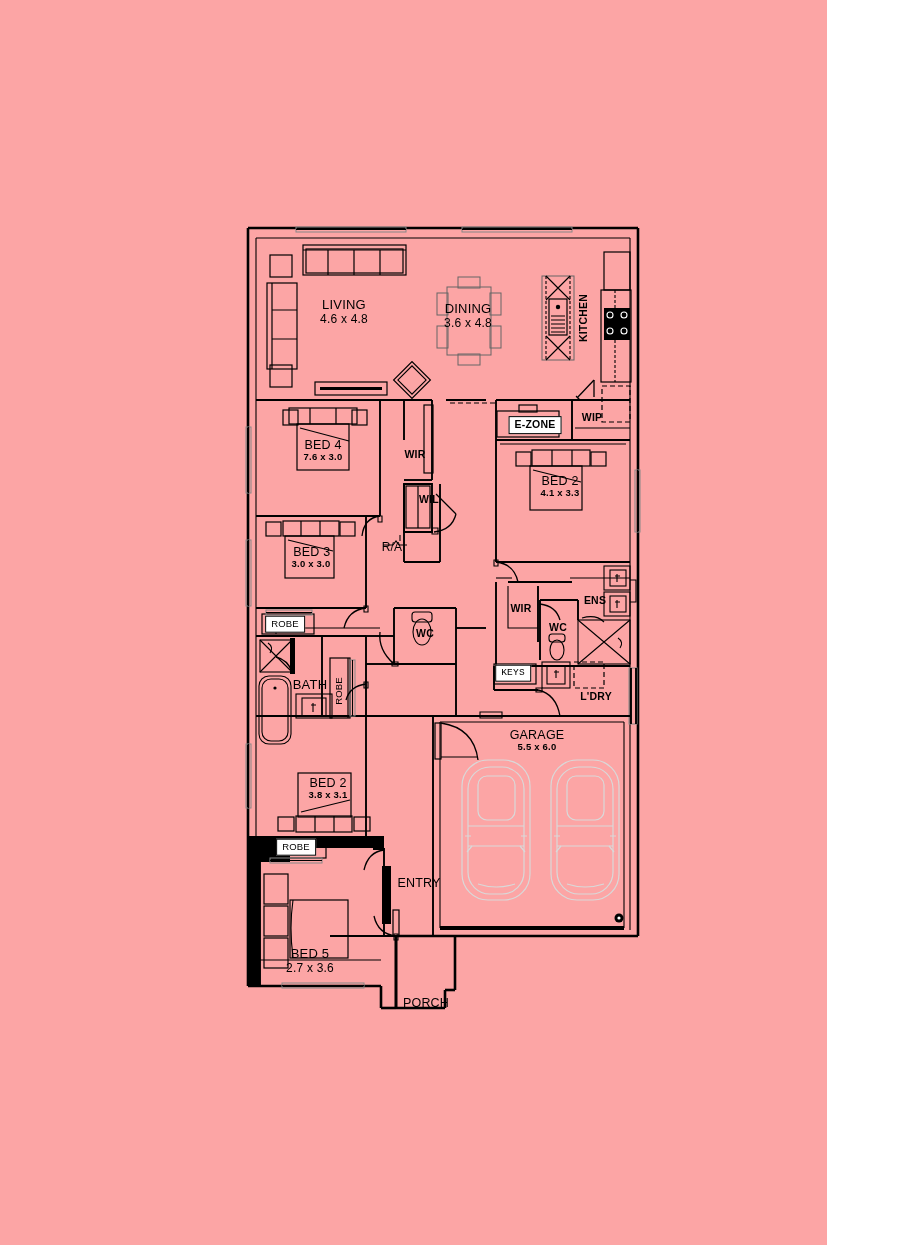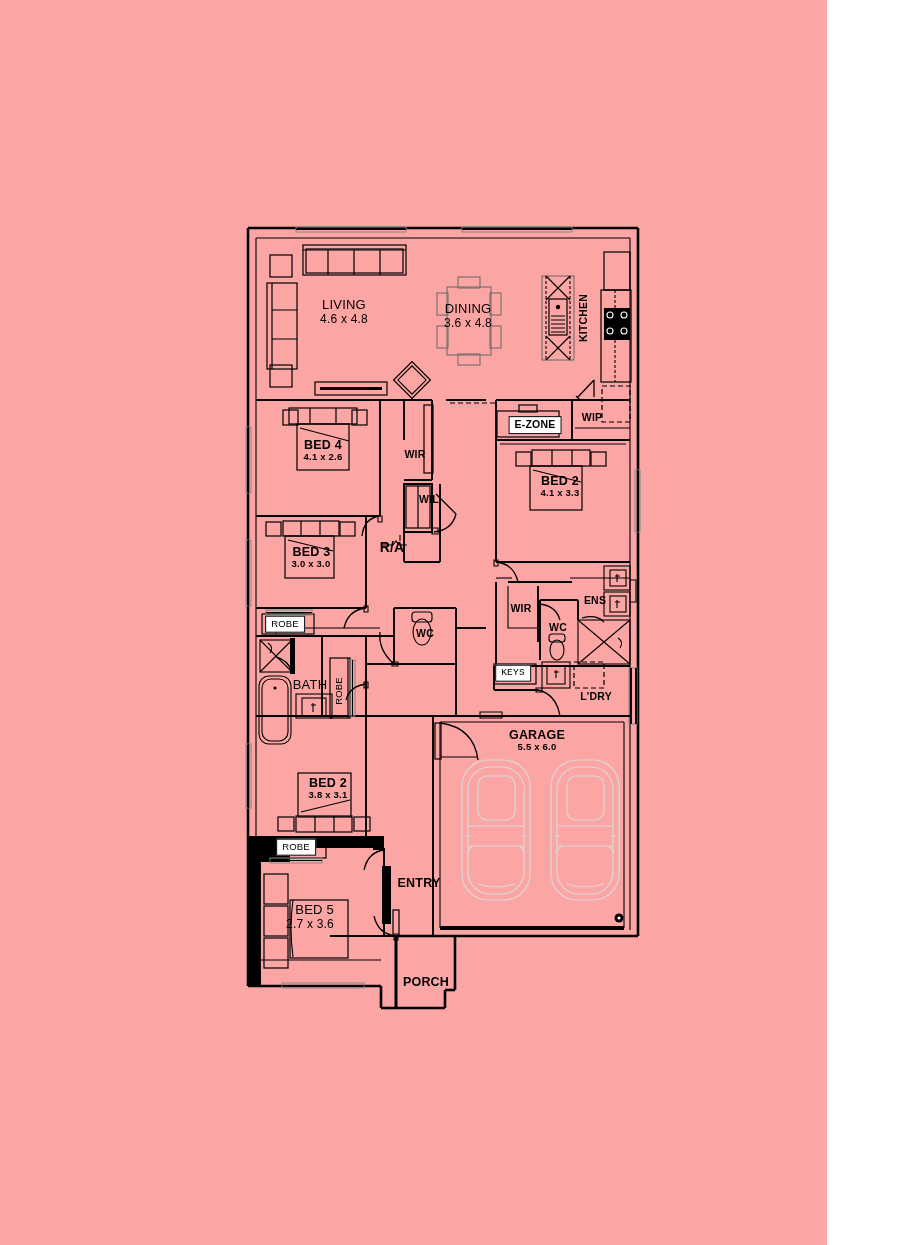--- a/index.html
+++ b/index.html
@@ -27,26 +27,26 @@
     position: absolute;
     font-family: "Liberation Sans", sans-serif;
     color: #000;
     white-space: nowrap;
     text-align: center;
     line-height: 1.12;
     letter-spacing: 0.2px;
   }
   .lbl .nm { display: block; }
   .lbl .dim { display: block; }
-  .room-major .nm { font-size: 12.5px; font-weight: 700; }
+  .room-major .nm { font-size: 12.5px; font-weight: 400; }
   .room-major .dim { font-size: 9.5px; font-weight: 700; }
   .room-light .nm { font-size: 13px; font-weight: 400; }
   .room-light .dim { font-size: 12px; font-weight: 400; }
   .tag { font-size: 10.5px; font-weight: 700; }
-  .tag-sm { font-size: 14px; font-weight: 700; }
+  .tag-sm { font-size: 12px; font-weight: 400; }
   .tag-light { font-size: 9.5px; font-weight: 400; }
   .boxlabel {
     border: 1.2px solid #000;
     background: #fff;
     padding: 2px 5px;
   }
 </style>
 </head>
 <body>
 
@@ -475,46 +475,46 @@
       </div>
       <div class="lbl room-light" style="left: 468px; top: 316px; transform: translate(-50%, -50%);">
         <span class="nm">DINING</span>
         <span class="dim">3.6 x 4.8</span>
       </div>
       <div class="lbl tag" style="left: 584px; top: 318px; transform: translate(-50%, -50%) rotate(-90deg);">
         <span class="nm">KITCHEN</span>
       </div>
       <div class="lbl room-major" style="left: 323px; top: 450px; transform: translate(-50%, -50%);">
         <span class="nm">BED 4</span>
-        <span class="dim">4.1 x 2.6</span>
+        <span class="dim">7.6 x 3.0</span>
       </div>
       <div class="lbl room-major" style="left: 311px; top: 557px; transform: translate(-50%, -50%); text-align: right;">
         <span class="nm">BED 3</span>
         <span class="dim">3.0 x 3.0</span>
       </div>
       <div class="lbl room-major" style="left: 560px; top: 486px; transform: translate(-50%, -50%);">
         <span class="nm">BED 2</span>
         <span class="dim">4.1 x 3.3</span>
       </div>
       <div class="lbl room-major" style="left: 328px; top: 788px; transform: translate(-50%, -50%);">
         <span class="nm">BED 2</span>
         <span class="dim">3.8 x 3.1</span>
       </div>
-      <div class="lbl room-light" style="left: 310px; top: 917px; transform: translate(-50%, -50%); text-align: right;">
+      <div class="lbl room-light" style="left: 310px; top: 961px; transform: translate(-50%, -50%);">
         <span class="nm">BED 5</span>
         <span class="dim">2.7 x 3.6</span>
       </div>
       <div class="lbl room-light" style="left: 310px; top: 685px; transform: translate(-50%, -50%);">
         <span class="nm">BATH</span>
       </div>
       <div class="lbl room-major" style="left: 537px; top: 740px; transform: translate(-50%, -50%);">
         <span class="nm">GARAGE</span>
         <span class="dim">5.5 x 6.0</span>
       </div>
-      <div class="lbl room-major" style="left: 426px; top: 982px; transform: translate(-50%, -50%);">
+      <div class="lbl room-major" style="left: 426px; top: 1003px; transform: translate(-50%, -50%);">
         <span class="nm">PORCH</span>
       </div>
       <div class="lbl room-major" style="left: 419px; top: 883px; transform: translate(-50%, -50%);">
         <span class="nm">ENTRY</span>
       </div>
       <div class="lbl tag" style="left: 415px; top: 455px; transform: translate(-50%, -50%);">WIR</div>
       <div class="lbl tag" style="left: 429px; top: 500px; transform: translate(-50%, -50%);">WIL</div>
       <div class="lbl tag-sm" style="left: 392px; top: 548px; transform: translate(-50%, -50%);">R/A</div>
       <div class="lbl tag boxlabel" style="left: 527px; top: 425px; transform: translate(-50%, -50%); margin-left: 8px;">E-ZONE</div>
       <div class="lbl tag" style="left: 585px; top: 418px; transform: translate(-50%, -50%); margin-left: 7px;">WIP</div>

